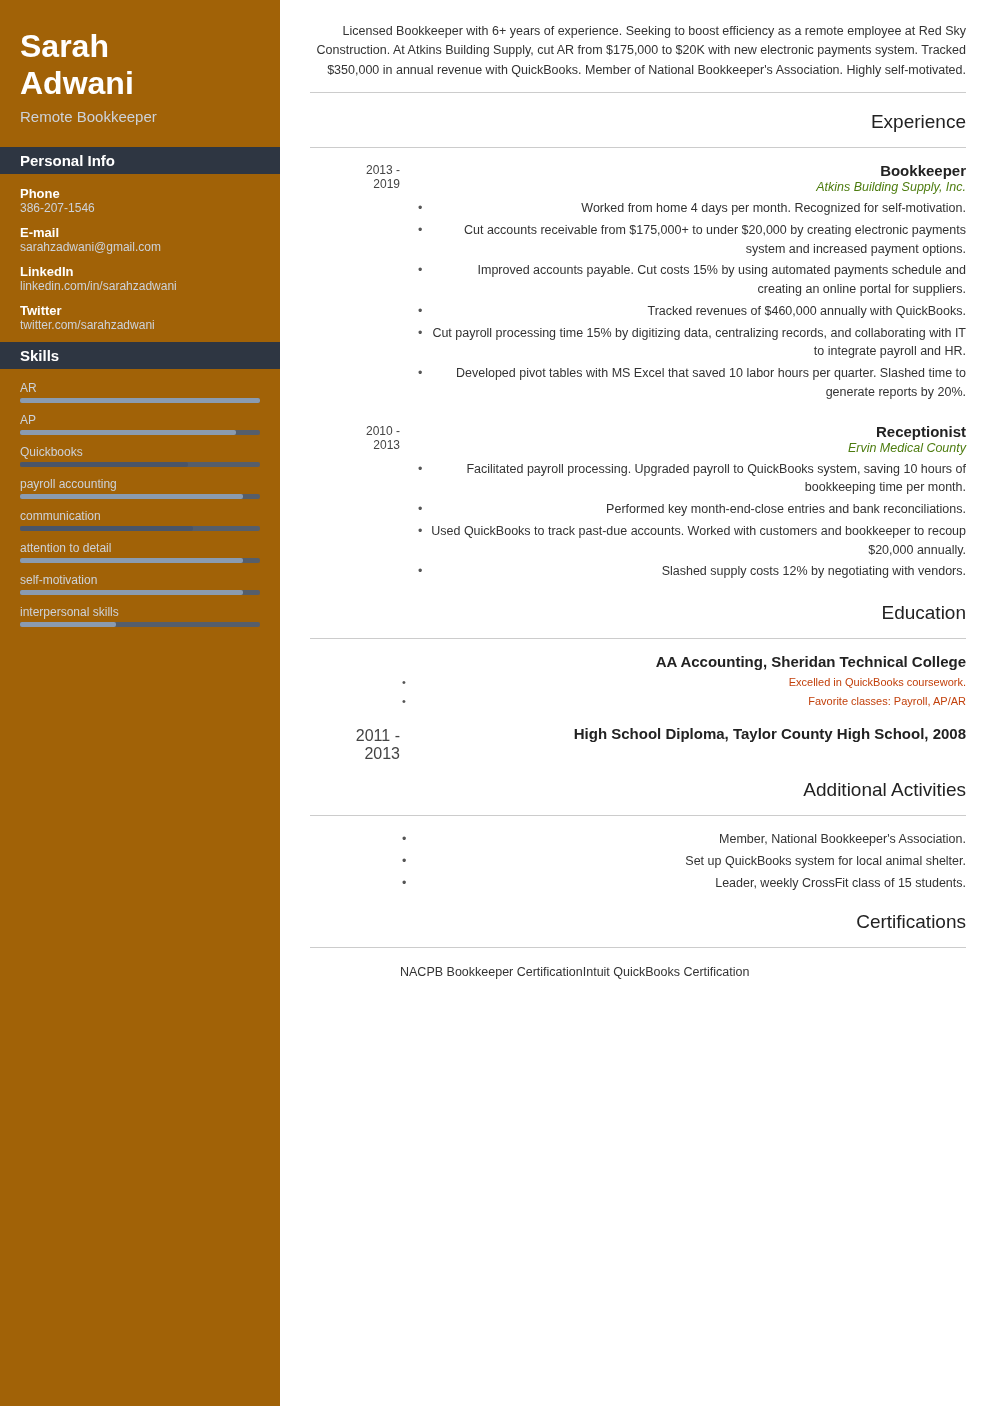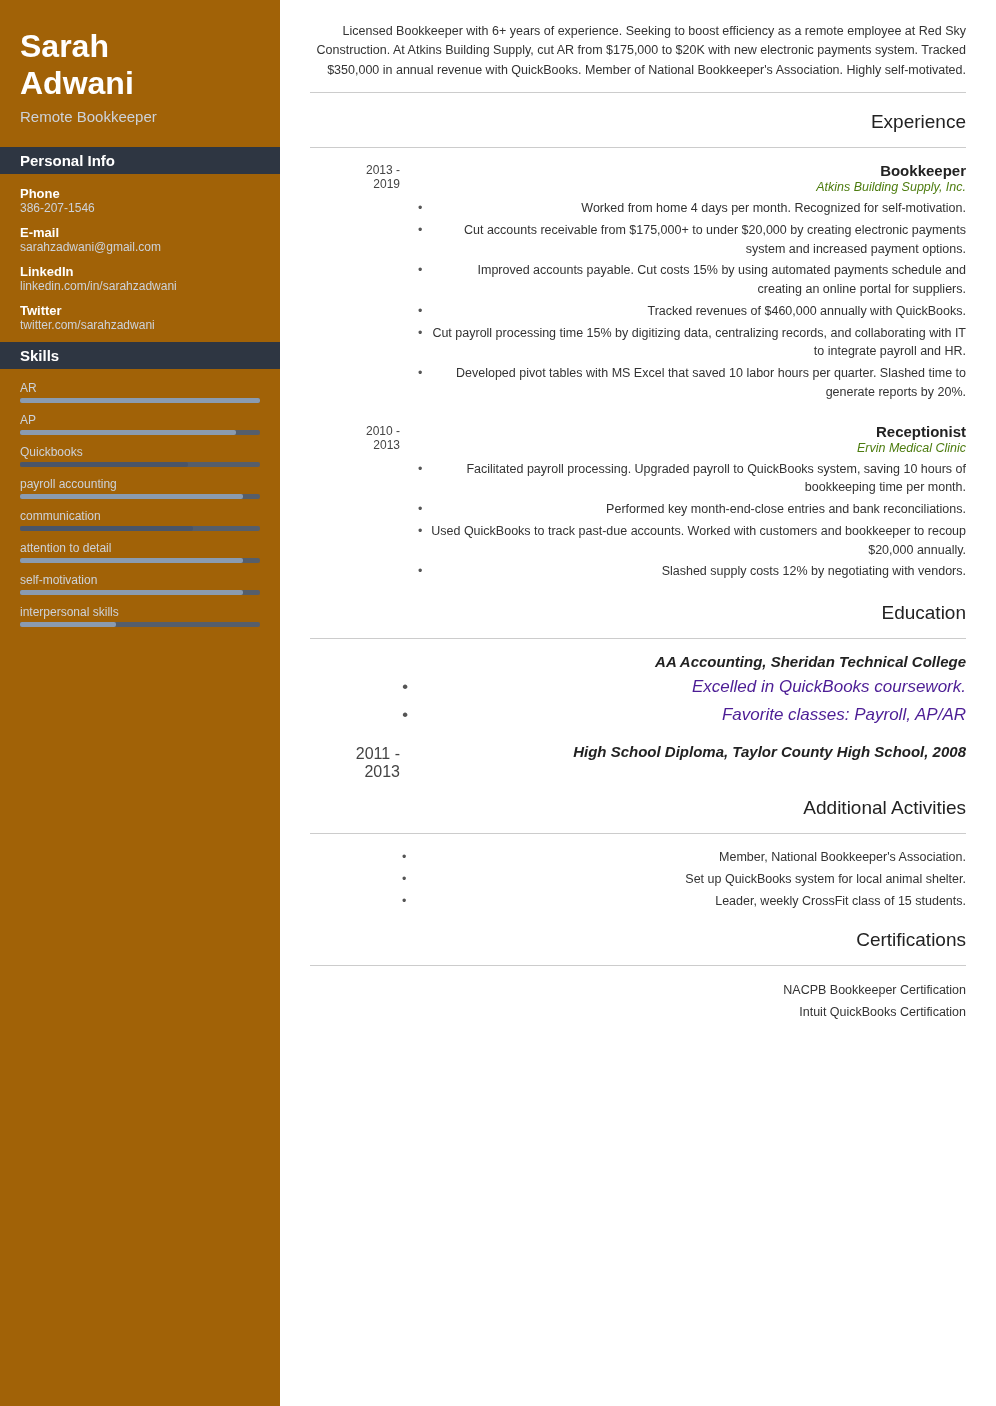--- a/index.html
+++ b/index.html
@@ -163,35 +163,34 @@
       margin-bottom: 14px;
     }
     .edu-dates {
       min-width: 90px;
       font-size: 16px;
       color: #444;
       padding-top: 2px;
     }
     .edu-content {
       flex: 1;
-      font-style: italic;
     }
     .edu-degree {
       font-size: 15px;
       font-weight: 700;
       color: #222;
       margin-bottom: 4px;
     }
     .edu-bullets {
       list-style: none;
       padding: 0;
     }
     .edu-bullets li {
-      font-size: 17px;
-      color: #4c1d95;
+      font-size: 11px;
+      color: #c2410c;
       line-height: 1.5;
       padding-left: 14px;
       position: relative;
       margin-bottom: 2px;
     }
     .edu-bullets li::before {
       content: "•";
       position: absolute;
       left: 2px;
       color: #555;
@@ -221,21 +220,20 @@
     }
     .act-bullets li::before {
       content: "•";
       position: absolute;
       left: 2px;
       color: #555;
     }
 
     .certs-entry {
       display: flex;
-      flex-direction: column;
       margin-left: 90px;
     }
     .cert-item {
       font-size: 12.5px;
       color: #333;
       line-height: 1.7;
     }
 
     .section-block {
       margin-bottom: 16px;
@@ -345,21 +343,21 @@
               <li>Cut payroll processing time 15% by digitizing data, centralizing records, and collaborating with IT to integrate payroll and HR.</li>
               <li>Developed pivot tables with MS Excel that saved 10 labor hours per quarter. Slashed time to generate reports by 20%.</li>
             </ul>
           </div>
         </div>
         <div class="experience-entry">
           <div class="exp-dates" style="white-space: pre;">2010 -
 2013</div>
           <div class="exp-content">
             <div class="exp-job-title">Receptionist</div>
-            <div class="exp-company">Ervin Medical Clinic</div>
+            <div class="exp-company">Ervin Medical County</div>
             <ul class="exp-bullets">
               <li>Facilitated payroll processing. Upgraded payroll to QuickBooks system, saving 10 hours of bookkeeping time per month.</li>
               <li>Performed key month-end-close entries and bank reconciliations.</li>
               <li>Used QuickBooks to track past-due accounts. Worked with customers and bookkeeper to recoup $20,000 annually.</li>
               <li>Slashed supply costs 12% by negotiating with vendors.</li>
             </ul>
           </div>
         </div>
       </div>
   </div>

